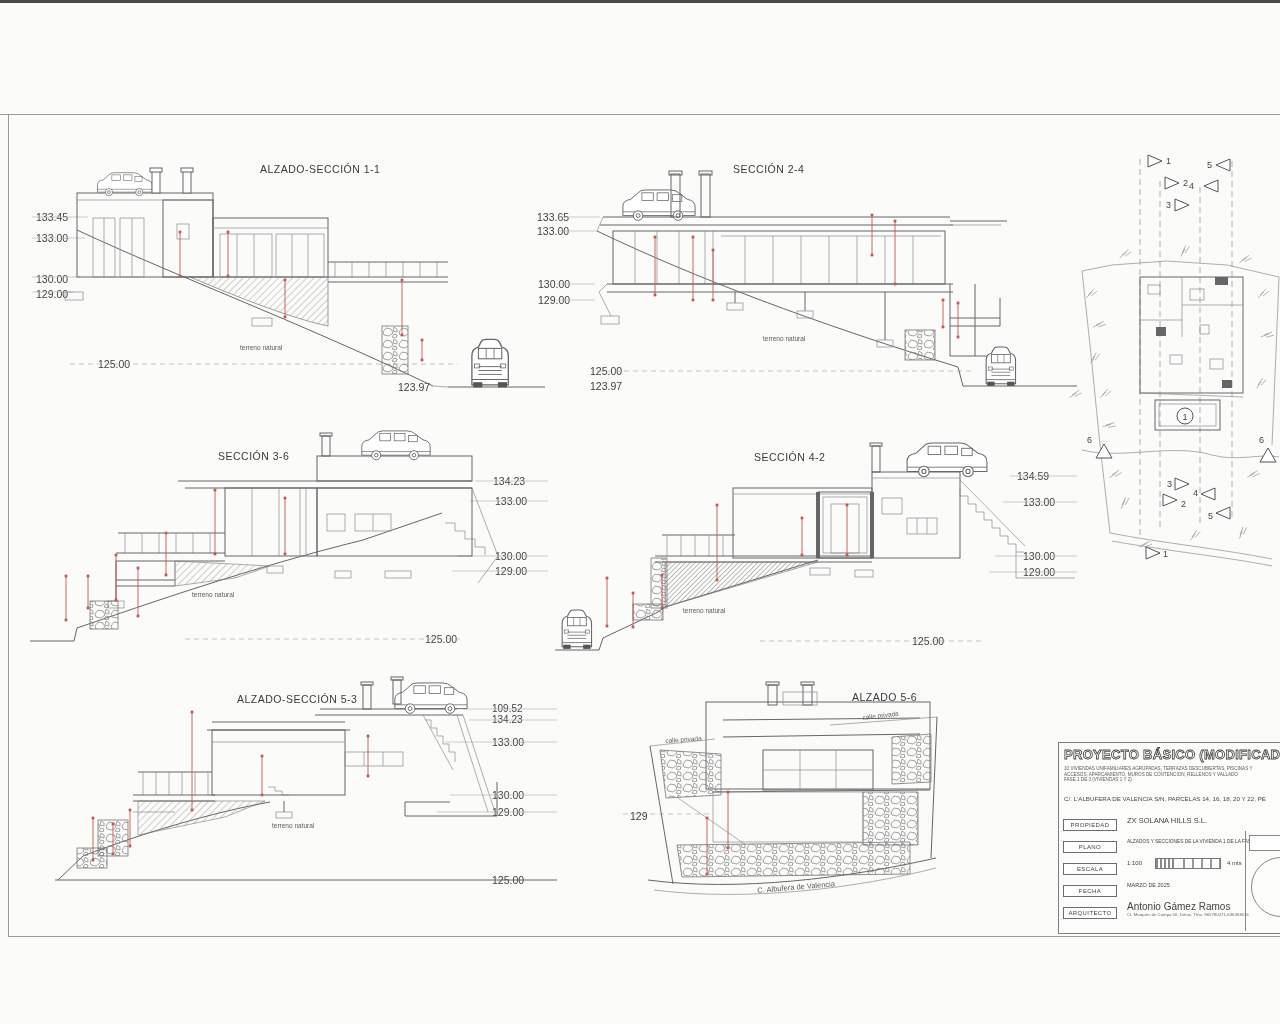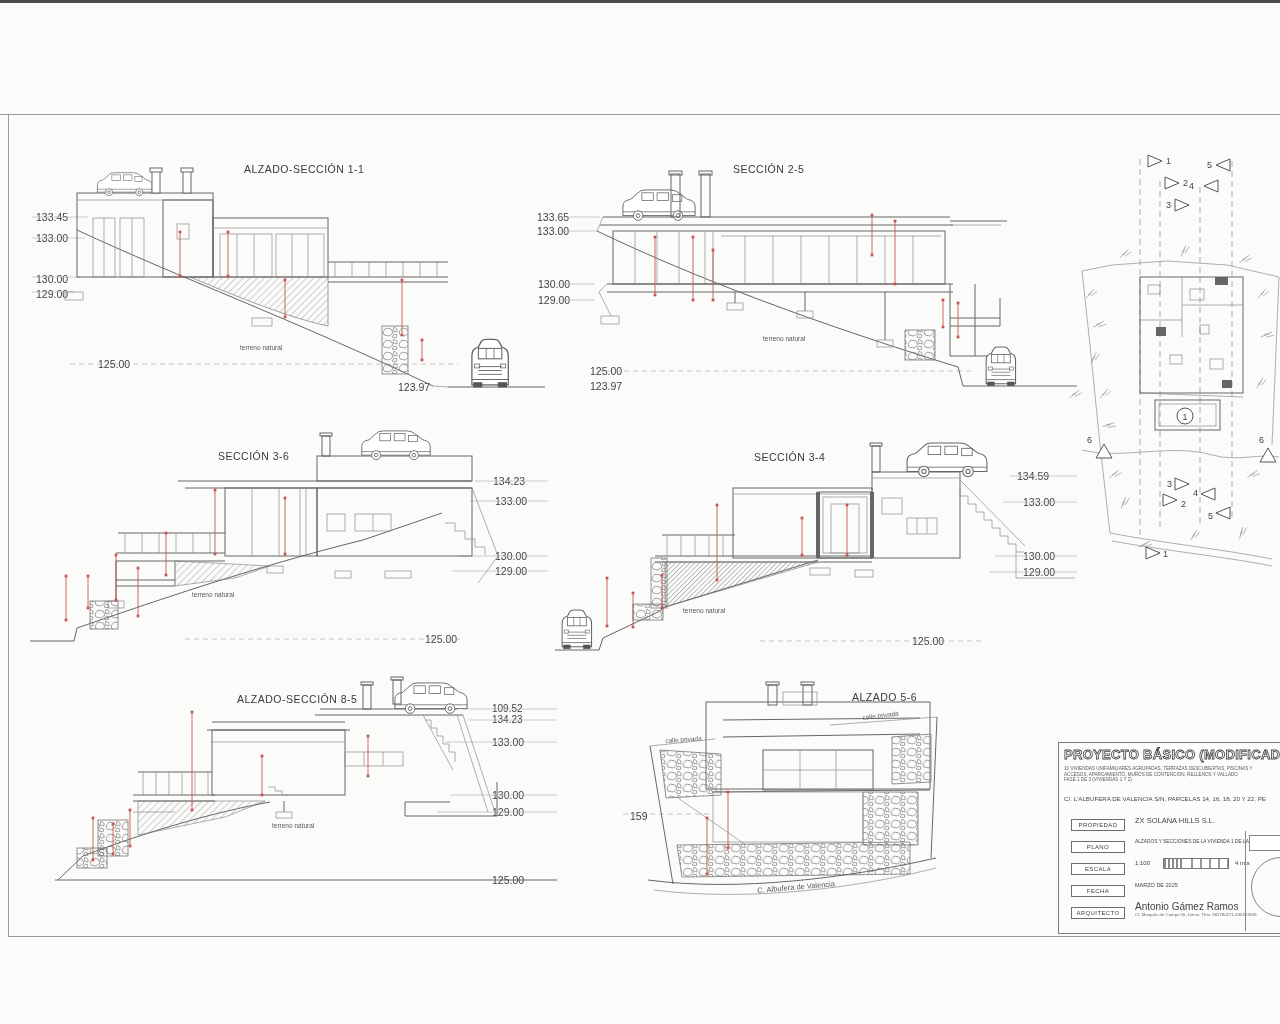--- a/index.html
+++ b/index.html
@@ -26,21 +26,21 @@
   .rd{stroke:#c4574f;fill:none;stroke-width:.9;marker-start:url(#rm);marker-end:url(#rm);}
   .stone{fill:url(#stone);stroke:#777;stroke-width:.8;}
   .dark{fill:#666;stroke:none;}
   .plantxt{font-size:9px;fill:#444;font-family:"Liberation Sans",sans-serif;}
   
   #tblock{left:1058px;top:742px;width:230px;height:190px;border:1px solid #7c7c7c;background:#fcfcfb;}
   #tblock .tb-title{position:absolute;left:5px;top:4px;font-size:13px;font-weight:bold;letter-spacing:.3px;
       color:#fcfcfb;-webkit-text-stroke:.8px #3f3f3f;white-space:nowrap;}
   #tblock .tb-sub{position:absolute;left:5px;top:23px;font-size:4.6px;line-height:5.6px;color:#5c5c5c;white-space:nowrap;}
   #tblock .tb-addr{position:absolute;left:5px;top:52px;font-size:6.2px;color:#474747;white-space:nowrap;}
-  .tb-row{position:absolute;left:12px;}
+  .tb-row{position:absolute;left:4px;}
   .tb-lab{display:inline-block;border:1px solid #6e6e6e;font-size:6px;letter-spacing:.4px;color:#3f3f3f;
       padding:2px 3px;min-width:46px;text-align:center;background:#fff;}
   .tb-val{position:absolute;white-space:nowrap;color:#444;}
   .sbar{position:absolute;height:9px;border:1px solid #777;display:flex;}
   .sbar .a{width:20px;background:repeating-linear-gradient(90deg,#8a8a8a 0 2px,#fff 2px 4px);}
   .sbar .b{width:44px;background:repeating-linear-gradient(90deg,#fff 0 7px,#9a9a9a 7px 9px);}
   .tb-minibox{position:absolute;border:1px solid #888;background:#fff;}
   .tb-circle{position:absolute;border:1px solid #888;border-radius:50%;}
 </style>
 </head>
@@ -99,21 +99,21 @@
         <rect x="-2" y="0" width="12" height="4" fill="#fff" stroke="#666" stroke-width="1"></rect>
       </g>
       <g id="tick" stroke="#8d8d8d" stroke-width="0.6">
         <line x1="0" y1="0" x2="6" y2="-6"></line>
           <line x1="3" y1="1" x2="9" y2="-4"></line>
           <line x1="-2" y1="3" x2="4" y2="-3"></line>
       </g>
     </defs>
   </svg>
 
-  <span class="abs sec-title" style="left:244px;top:163px">ALZADO-SECCIÓN 1-1</span>
+  <span class="abs sec-title" style="left:260px;top:163px">ALZADO-SECCIÓN 1-1</span>
   <span class="abs lvl" style="left:36px;top:211px">133.45</span>
   <span class="abs lvl" style="left:36px;top:232px">133.00</span>
   <span class="abs lvl" style="left:36px;top:273px">130.00</span>
   <span class="abs lvl" style="left:36px;top:288px">129.00</span>
   <span class="abs lvl" style="left:98px;top:358px">125.00</span>
   <span class="abs lvl" style="left:398px;top:381px">123.97</span>
   <span class="abs tn" style="left:240px;top:344px">terreno natural</span>
   <svg style="left:30px;top:158px" width="515" height="242" viewBox="0 0 515 242">
     <line class="ref" x1="2" y1="59" x2="58" y2="59"></line>
       <line class="ref" x1="2" y1="80" x2="55" y2="80"></line>
@@ -161,21 +161,21 @@
     <use href="#car-front" transform="translate(438,180) scale(1.3)"></use>
     <g>
       <line class="rd" x1="150" y1="74" x2="150" y2="118"></line>
         <line class="rd" x1="198" y1="74" x2="198" y2="118"></line>
       <line class="rd" x1="255" y1="122" x2="255" y2="159"></line>
         <line class="rd" x1="372" y1="122" x2="372" y2="177"></line>
       <line class="rd" x1="392" y1="182" x2="392" y2="202"></line>
     </g>
   </svg>
 
-  <span class="abs sec-title" style="left:733px;top:163px">SECCIÓN 2-5</span>
+  <span class="abs sec-title" style="left:733px;top:163px">SECCIÓN 2-4</span>
   <span class="abs lvl" style="left:537px;top:211px">133.65</span>
   <span class="abs lvl" style="left:537px;top:225px">133.00</span>
   <span class="abs lvl" style="left:538px;top:278px">130.00</span>
   <span class="abs lvl" style="left:538px;top:294px">129.00</span>
   <span class="abs lvl" style="left:590px;top:365px">125.00</span>
   <span class="abs lvl" style="left:590px;top:380px">123.97</span>
   <span class="abs tn" style="left:763px;top:335px">terreno natural</span>
   <svg style="left:555px;top:158px" width="522" height="242" viewBox="0 0 522 242">
     <line class="ref" x1="2" y1="59" x2="45" y2="59"></line>
       <line class="ref" x1="2" y1="73" x2="42" y2="73"></line>
@@ -300,21 +300,21 @@
       <line class="rd" x1="36" y1="148" x2="36" y2="192"></line>
         <line class="rd" x1="58" y1="148" x2="58" y2="180"></line>
       <line class="rd" x1="86" y1="127" x2="86" y2="172"></line>
         <line class="rd" x1="108" y1="140" x2="108" y2="188"></line>
       <line class="rd" x1="136" y1="105" x2="136" y2="147"></line>
         <line class="rd" x1="185" y1="62" x2="185" y2="126"></line>
       <line class="rd" x1="255" y1="70" x2="255" y2="126"></line>
     </g>
   </svg>
 
-  <span class="abs sec-title" style="left:754px;top:451px">SECCIÓN 3-4</span>
+  <span class="abs sec-title" style="left:754px;top:451px">SECCIÓN 4-2</span>
   <span class="abs lvl" style="left:1017px;top:470px">134.59</span>
   <span class="abs lvl" style="left:1023px;top:496px">133.00</span>
   <span class="abs lvl" style="left:1023px;top:550px">130.00</span>
   <span class="abs lvl" style="left:1023px;top:566px">129.00</span>
   <span class="abs lvl" style="left:912px;top:635px">125.00</span>
   <span class="abs tn" style="left:683px;top:607px">terreno natural</span>
   <svg style="left:555px;top:428px" width="525" height="230" viewBox="0 0 525 230">
     <line class="ref" x1="455" y1="48" x2="522" y2="48"></line>
       <line class="ref" x1="448" y1="74" x2="522" y2="74"></line>
     <line class="ref" x1="440" y1="128" x2="522" y2="128"></line>
@@ -363,21 +363,21 @@
     <g>
       <line class="rd" x1="52" y1="150" x2="52" y2="198"></line>
         <line class="rd" x1="78" y1="165" x2="78" y2="199"></line>
       <line class="rd" x1="107" y1="147" x2="107" y2="180"></line>
         <line class="rd" x1="162" y1="77" x2="162" y2="152"></line>
       <line class="rd" x1="292" y1="77" x2="292" y2="127"></line>
         <line class="rd" x1="247" y1="90" x2="247" y2="127"></line>
     </g>
   </svg>
 
-  <span class="abs sec-title" style="left:237px;top:693px">ALZADO-SECCIÓN 8-5</span>
+  <span class="abs sec-title" style="left:237px;top:693px">ALZADO-SECCIÓN 5-3</span>
   <span class="abs lvl sm" style="left:492px;top:703px">109.52</span>
   <span class="abs lvl sm" style="left:492px;top:714px">134.23</span>
   <span class="abs lvl" style="left:492px;top:736px">133.00</span>
   <span class="abs lvl" style="left:492px;top:789px">130.00</span>
   <span class="abs lvl" style="left:492px;top:806px">129.00</span>
   <span class="abs lvl" style="left:492px;top:874px">125.00</span>
   <span class="abs tn" style="left:272px;top:822px">terreno natural</span>
   <svg style="left:25px;top:652px" width="535" height="250" viewBox="0 0 535 250">
     <line class="ref" x1="438" y1="57" x2="532" y2="57"></line>
       <line class="ref" x1="444" y1="68" x2="532" y2="68"></line>
@@ -434,21 +434,21 @@
       <line class="rd" x1="68" y1="166" x2="68" y2="208"></line>
         <line class="rd" x1="88" y1="172" x2="88" y2="202"></line>
       <line class="rd" x1="105" y1="158" x2="105" y2="194"></line>
         <line class="rd" x1="167" y1="60" x2="167" y2="158"></line>
       <line class="rd" x1="237" y1="104" x2="237" y2="143"></line>
         <line class="rd" x1="343" y1="84" x2="343" y2="124"></line>
     </g>
   </svg>
 
   <span class="abs sec-title" style="left:852px;top:691px">ALZADO 5-6</span>
-  <span class="abs lvl" style="left:630px;top:810px">159</span>
+  <span class="abs lvl" style="left:630px;top:810px">129</span>
   <span class="abs tn rot" style="left:665px;top:737px;transform:rotate(-4deg)">calle privada</span>
   <span class="abs tn rot" style="left:862px;top:714px;transform:rotate(-7deg)">calle privada</span>
   <span class="abs tn rot" style="left:757px;top:886px;transform:rotate(-5deg);font-size:7.5px">C. Albufera de Valencia</span>
   <svg style="left:618px;top:662px" width="332" height="250" viewBox="0 0 332 250">
     <line class="dash" x1="5" y1="152" x2="95" y2="152"></line>
     <rect class="ln" x="88" y="40" width="224" height="87"></rect>
     <line class="ln" x1="105" y1="58" x2="302" y2="56"></line>
       <line class="ln" x1="105" y1="75" x2="302" y2="72"></line>
     <line class="lt" x1="32" y1="84" x2="97" y2="77"></line>
     <line class="lt" x1="212" y1="63" x2="319" y2="55"></line>

